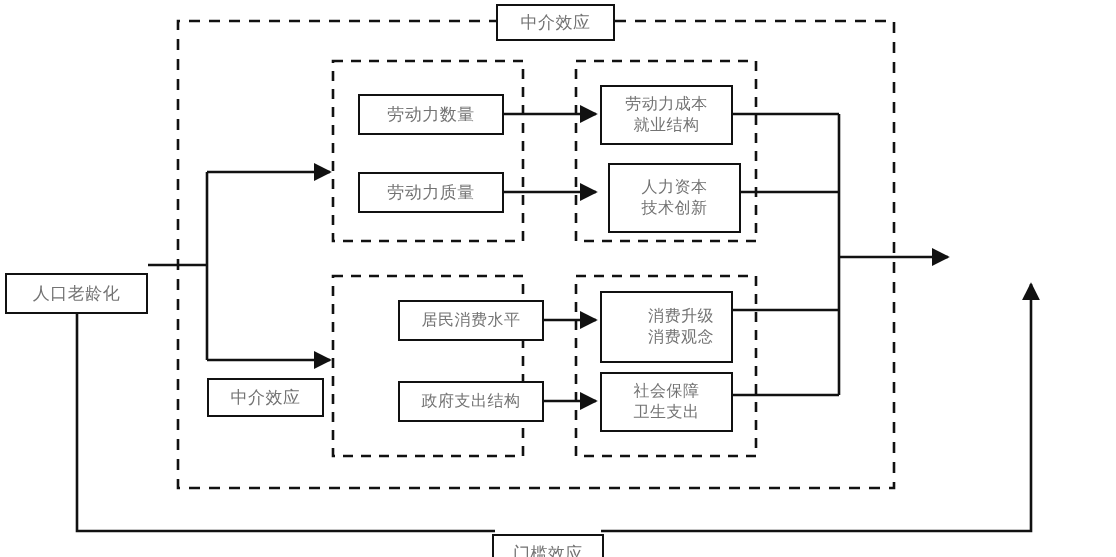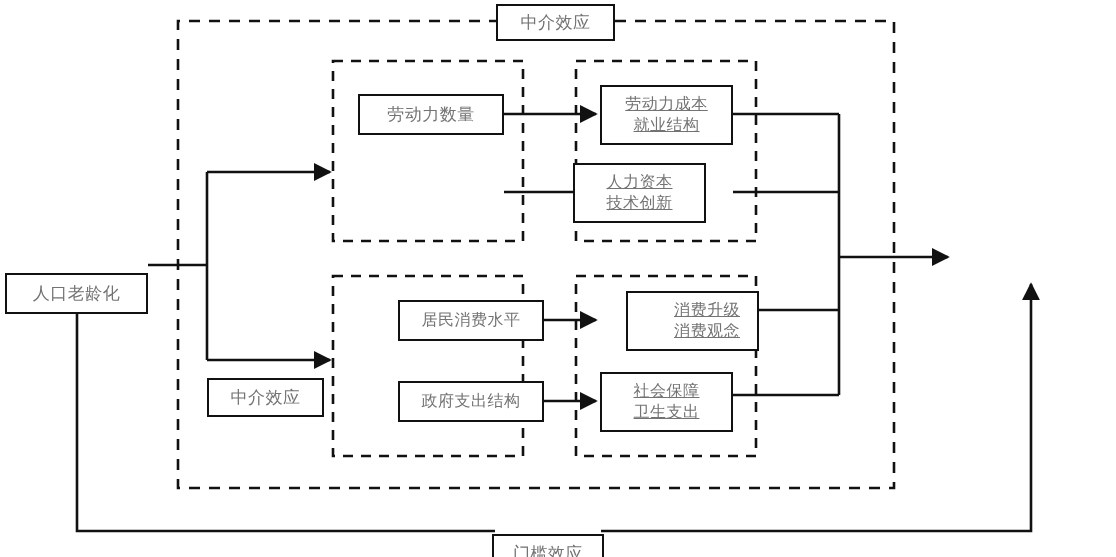--- a/index.html
+++ b/index.html
@@ -37,21 +37,20 @@
     white-space: pre-line;
     z-index: 3;
   }
   .node.small {
     font-size: 16px;
     margin-left: 40px;
   }
   .node.two-line {
     font-size: 16px;
     line-height: 1.3;
-    text-decoration: underline;
   }
 </style>
 </head>
 <body>
 
 <div id="canvas">
 
   <svg id="svg-layer" viewBox="0 0 1116 557" xmlns="http://www.w3.org/2000/svg">
     <defs>
       <marker id="arrow" viewBox="0 0 10 10" refX="9" refY="5" markerWidth="7" markerHeight="7" orient="auto-start-reverse">
@@ -101,36 +100,39 @@
     <span>人口老龄化</span>
   </div>
 
   <div class="node" style="left:207px; top:378px; width:117px; height:39px;">
     <span>中介效应</span>
   </div>
 
   <div class="node" style="left:358px; top:94px; width:146px; height:41px;">
     <span>劳动力数量</span>
   </div>
+  <div class="node" style="left:358px; top:172px; width:146px; height:41px;">
+    <span>劳动力质量</span>
+  </div>
   <div class="node small" style="left:358px; top:300px; width:146px; height:41px;">
     <span>居民消费水平</span>
   </div>
   <div class="node small" style="left:358px; top:381px; width:146px; height:41px;">
     <span>政府支出结构</span>
   </div>
 
   <div class="node two-line" style="left:600px; top:85px; width:133px; height:60px;">
     <span>劳动力成本
 就业结构</span>
   </div>
-  <div class="node two-line" style="left:573px; top:163px; width:133px; height:60px;">
+  <div class="node two-line" style="left:608px; top:163px; width:133px; height:70px;">
     <span>人力资本
 技术创新</span>
   </div>
-  <div class="node two-line" style="left:626px; top:291px; width:133px; height:60px;padding-left:29px;">
+  <div class="node two-line" style="left:600px; top:291px; width:133px; height:72px;padding-left:29px;">
     <span>消费升级
 消费观念</span>
   </div>
   <div class="node two-line" style="left:600px; top:372px; width:133px; height:60px;">
     <span>社会保障
 卫生支出</span>
   </div>
 
 
   <div class="node" style="left:492px; top:534px; width:112px; height:39px;">

